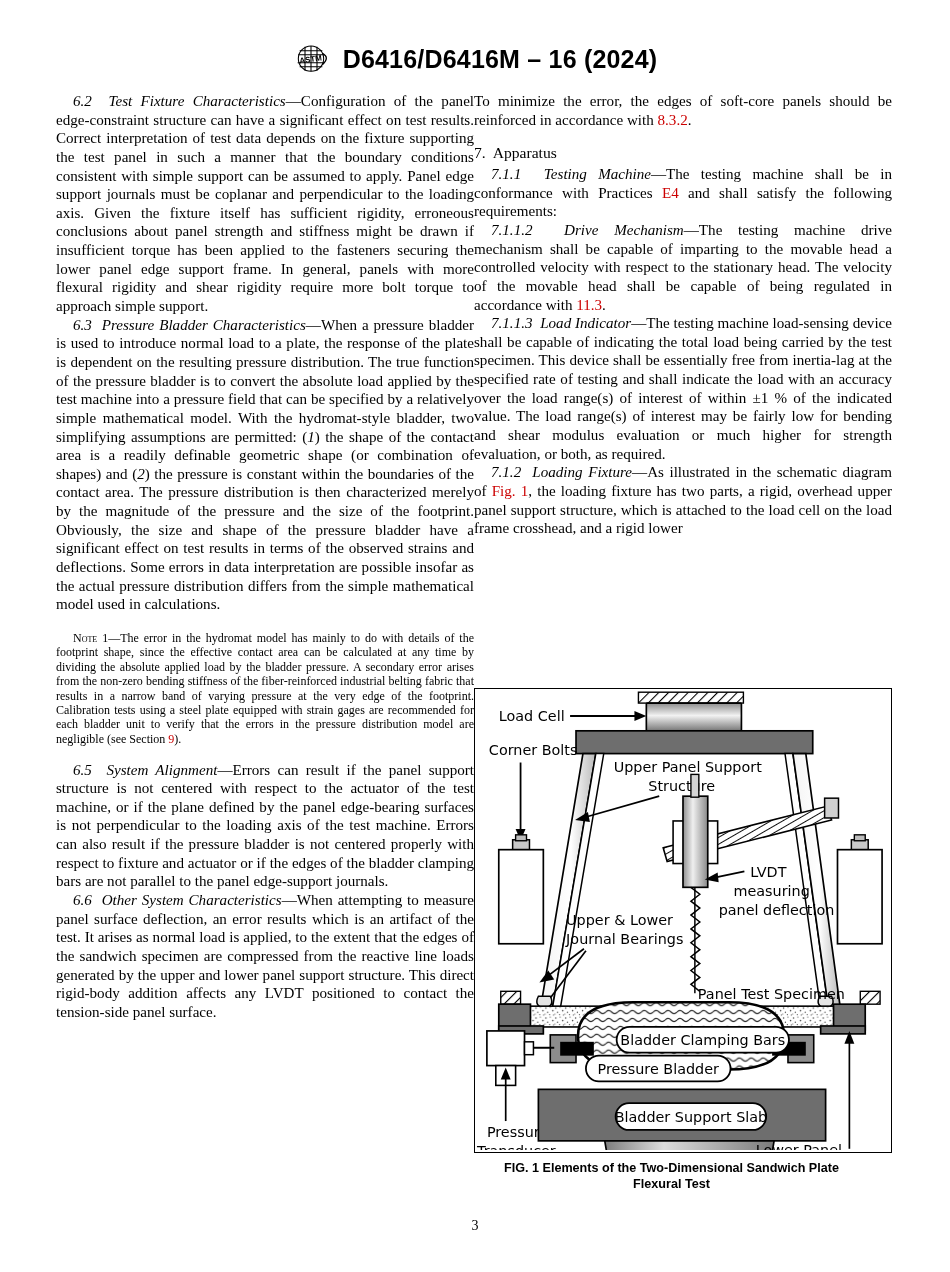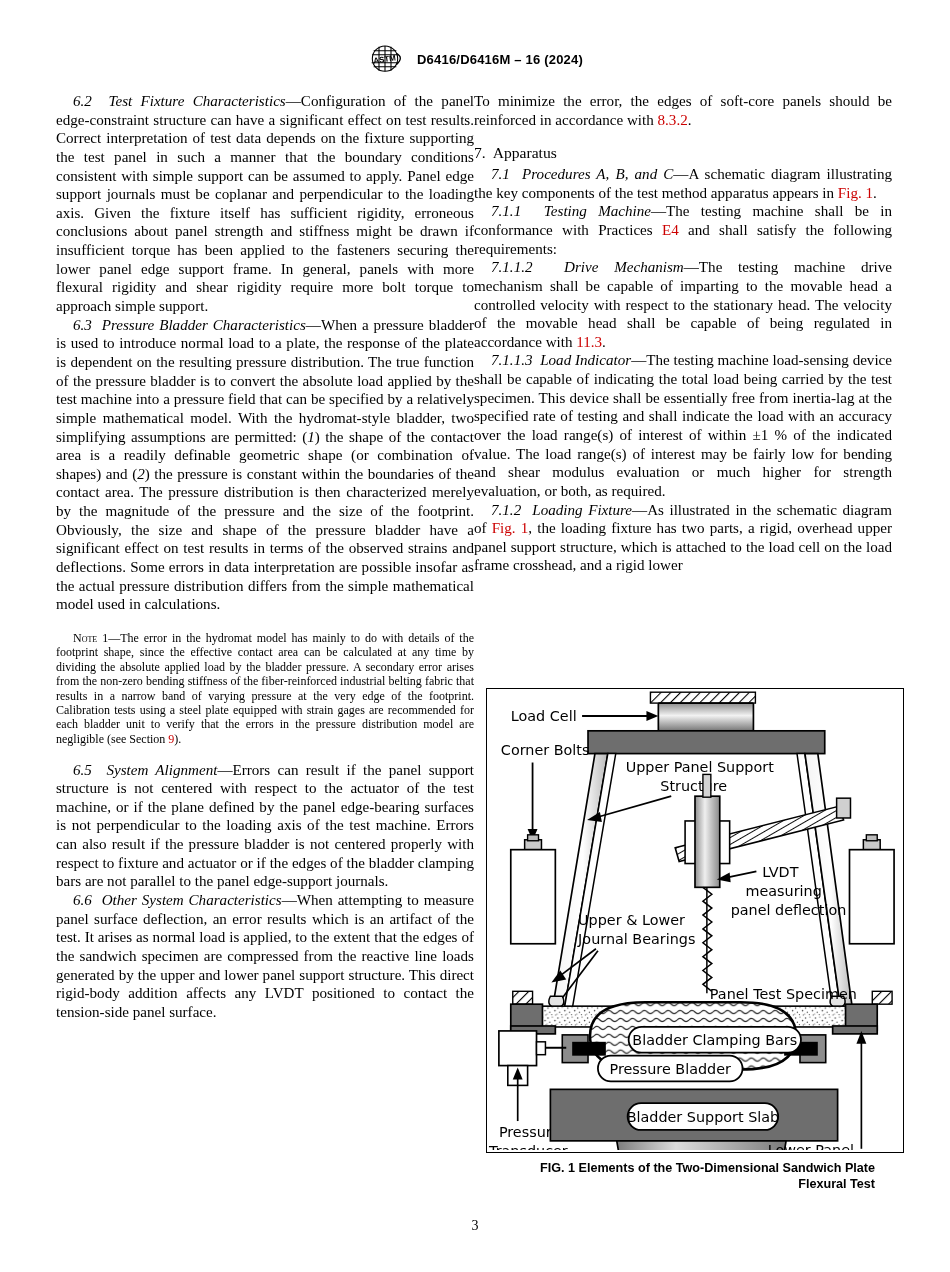--- a/index.html
+++ b/index.html
@@ -28,21 +28,21 @@
     gap: 10px;
   }
   .astm-logo {
     width: 40px;
     height: 30px;
     flex: 0 0 auto;
   }
   .header-title {
     font-family: "Liberation Sans", sans-serif;
     font-weight: bold;
-    font-size: 13px;
+    font-size: 25px;
     letter-spacing: 0.2px;
     white-space: nowrap;
     text-align: right;
   }
 
   
   .col {
     position: absolute;
     top: 92px;
     width: 418px;
@@ -83,39 +83,39 @@
     margin-top: 17px;
     text-indent: 17px;
   }
   .note-label {
     font-variant: small-caps;
   }
 
   
   .figure-wrap {
     position: absolute;
-    left: 486px;
+    left: 474px;
     top: 688px;
     width: 395px;
   }
   .figure-box {
     border: 1.6px solid #000;
     width: 418px;
     height: 465px;
     box-sizing: border-box;
     background: #ffffff;
     position: relative;
     overflow: hidden;
   }
   .figure-box svg { display: block; }
   .fig-caption {
     font-family: "Liberation Sans", sans-serif;
     font-weight: bold;
     font-size: 12.6px;
-    text-align: right;
+    text-align: center;
     line-height: 1.3;
     margin-top: 7px;
     padding: 0 6px;
   }
 
   
   .page-number {
     position: absolute;
     left: 0;
     top: 1218px;
@@ -156,21 +156,20 @@
   <p class="para gap"><span class="ital">6.6</span><span>&nbsp;&nbsp;</span><span class="ital">Other System Characteristics</span><span>—When attempting to measure panel surface deflection, an error results which is an artifact of the test. It arises as normal load is applied, to the extent that the edges of the sandwich specimen are compressed from the reactive line loads generated by the upper and lower panel support structure. This direct rigid-body addition affects any LVDT positioned to contact the tension-side panel surface.</span></p>
 
 </div>
 
 <div class="col col-right">
 
   <p class="para" style="text-indent:0"><span>To minimize the error, the edges of soft-core panels should be reinforced in accordance with </span><span class="ref">8.3.2</span><span>.</span></p>
 
   <h3 class="section-head"><span class="num">7.</span><span>Apparatus</span></h3>
 
-  <p class="para"><span class="ital">7.1</span><span>&nbsp;&nbsp;</span><span class="ital">Procedures A, B, and C</span><span>—A schematic diagram illustrating the key components of the test method apparatus appears in </span><span class="ref">Fig. 1</span><span>.</span></p>
 
   <p class="para"><span class="ital">7.1.1</span><span>&nbsp;&nbsp;</span><span class="ital">Testing Machine</span><span>—The testing machine shall be in conformance with Practices </span><span class="ref">E4</span><span> and shall satisfy the following requirements:</span></p>
 
 
   <p class="para"><span class="ital">7.1.1.2</span><span>&nbsp;&nbsp;</span><span class="ital">Drive Mechanism</span><span>—The testing machine drive mechanism shall be capable of imparting to the movable head a controlled velocity with respect to the stationary head. The velocity of the movable head shall be capable of being regulated in accordance with </span><span class="ref">11.3</span><span>.</span></p>
 
   <p class="para"><span class="ital">7.1.1.3</span><span>&nbsp;&nbsp;</span><span class="ital">Load Indicator</span><span>—The testing machine load-sensing device shall be capable of indicating the total load being carried by the test specimen. This device shall be essentially free from inertia-lag at the specified rate of testing and shall indicate the load with an accuracy over the load range(s) of interest of within ±1 % of the indicated value. The load range(s) of interest may be fairly low for bending and shear modulus evaluation or much higher for strength evaluation, or both, as required.</span></p>
 
   <p class="para"><span class="ital">7.1.2</span><span>&nbsp;&nbsp;</span><span class="ital">Loading Fixture</span><span>—As illustrated in the schematic diagram of </span><span class="ref">Fig. 1</span><span>, the loading fixture has two parts, a rigid, overhead upper panel support structure, which is attached to the load cell on the load frame crosshead, and a rigid lower</span></p>
 

